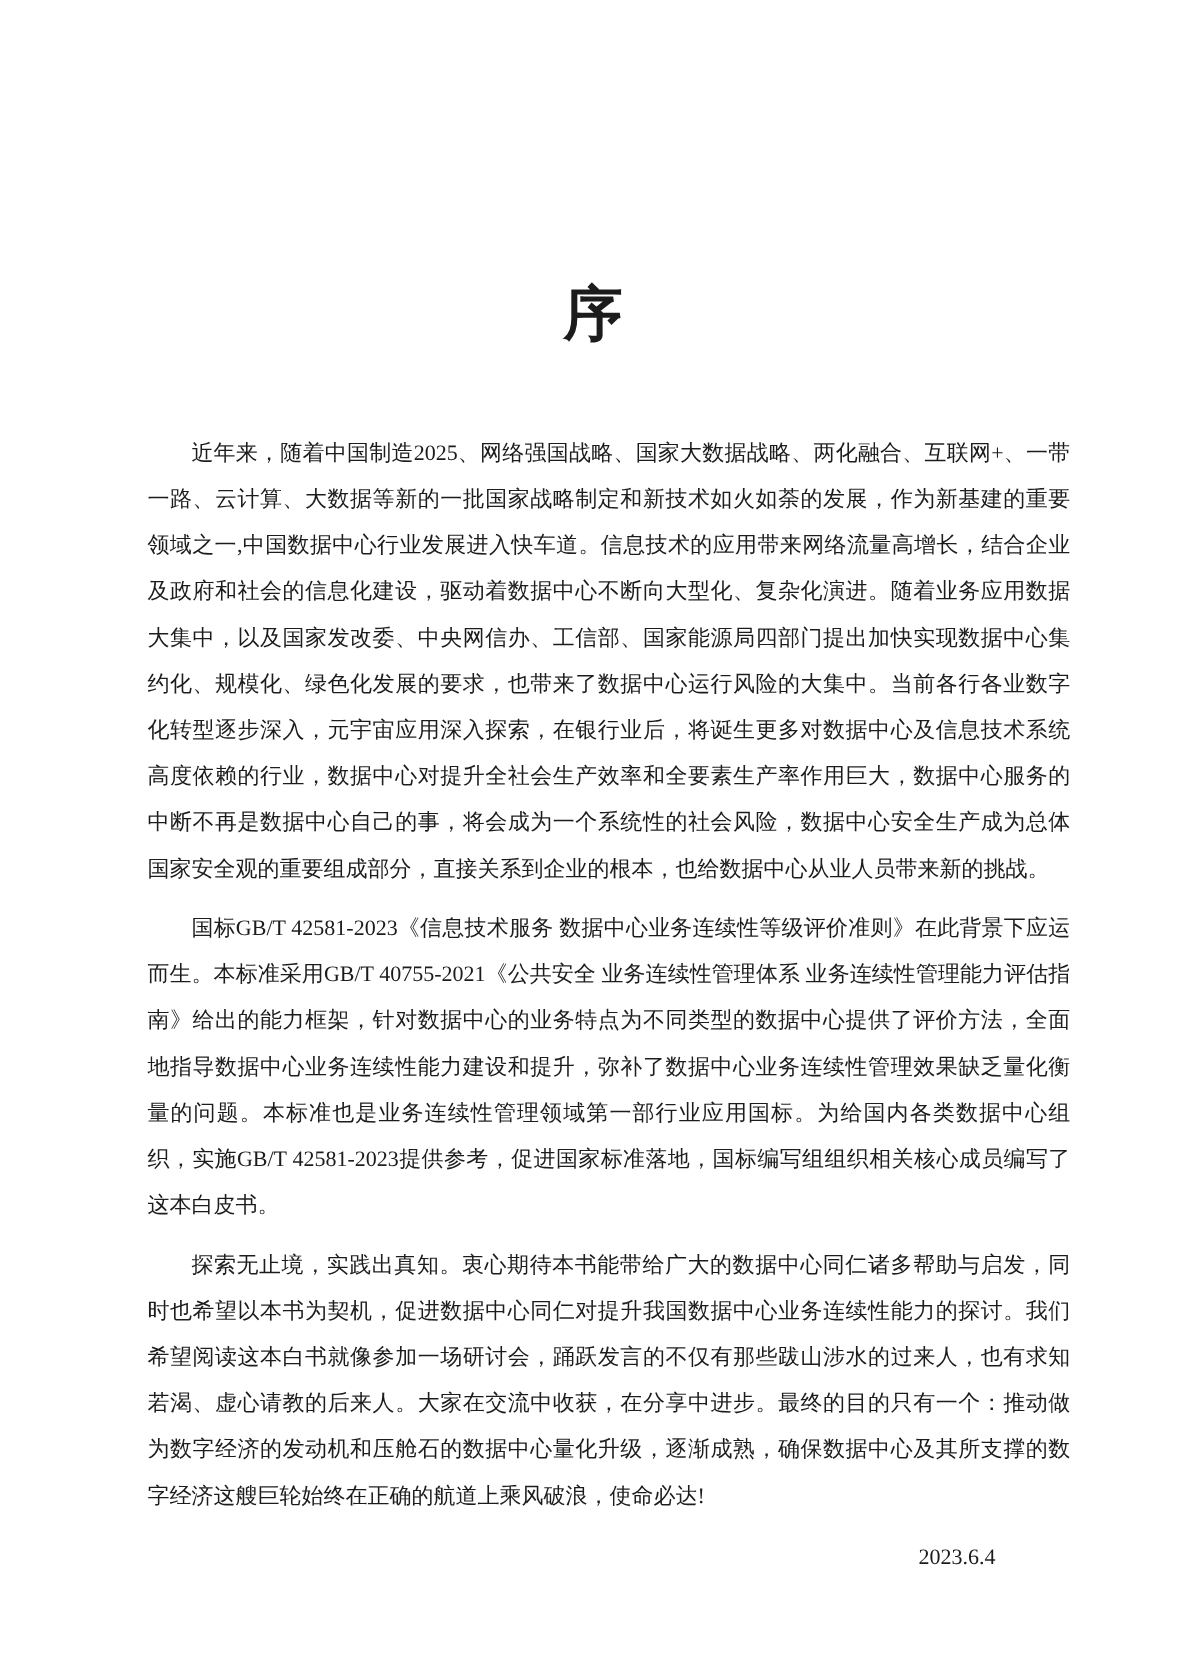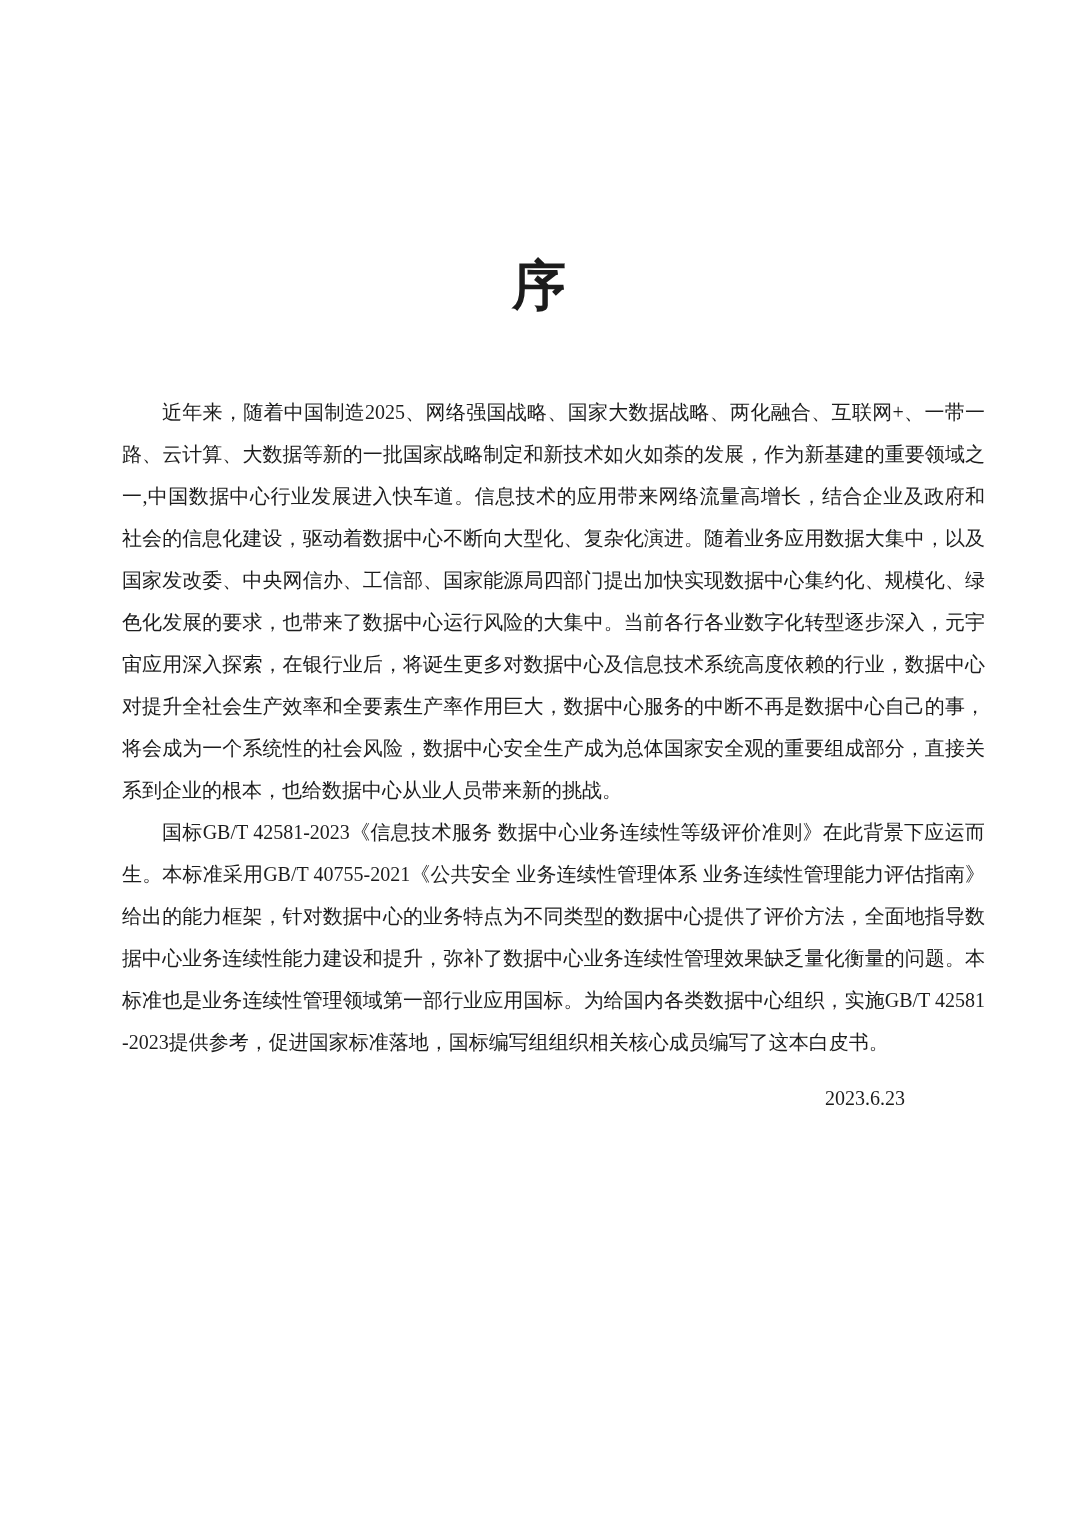--- a/index.html
+++ b/index.html
@@ -26,21 +26,21 @@
     font-weight: bold;
     letter-spacing: 2px;
   }
   .doc-body {
     margin: 72px 95px 0 122px;
     font-size: 20px;
     line-height: 42px;
     text-align: justify;
   }
   .doc-body p {
-    margin: 0;
+    margin: 12px;
     text-indent: 2em;
     word-break: break-all;
   }
   .signature {
     margin-top: 14px;
     font-size: 20px;
     line-height: 42px;
   }
   .sig-name {
     text-align: right;
@@ -54,18 +54,19 @@
 </style>
 </head>
 <body>
 
 <div class="page">
   <h1 class="doc-title">序</h1>
 
   <div class="doc-body">
     <p>近年来，随着中国制造2025、网络强国战略、国家大数据战略、两化融合、互联网+、一带一路、云计算、大数据等新的一批国家战略制定和新技术如火如荼的发展，作为新基建的重要领域之一,中国数据中心行业发展进入快车道。信息技术的应用带来网络流量高增长，结合企业及政府和社会的信息化建设，驱动着数据中心不断向大型化、复杂化演进。随着业务应用数据大集中，以及国家发改委、中央网信办、工信部、国家能源局四部门提出加快实现数据中心集约化、规模化、绿色化发展的要求，也带来了数据中心运行风险的大集中。当前各行各业数字化转型逐步深入，元宇宙应用深入探索，在银行业后，将诞生更多对数据中心及信息技术系统高度依赖的行业，数据中心对提升全社会生产效率和全要素生产率作用巨大，数据中心服务的中断不再是数据中心自己的事，将会成为一个系统性的社会风险，数据中心安全生产成为总体国家安全观的重要组成部分，直接关系到企业的根本，也给数据中心从业人员带来新的挑战。</p>
     <p>国标GB/T 42581-2023《信息技术服务 数据中心业务连续性等级评价准则》在此背景下应运而生。本标准采用GB/T 40755-2021《公共安全 业务连续性管理体系 业务连续性管理能力评估指南》给出的能力框架，针对数据中心的业务特点为不同类型的数据中心提供了评价方法，全面地指导数据中心业务连续性能力建设和提升，弥补了数据中心业务连续性管理效果缺乏量化衡量的问题。本标准也是业务连续性管理领域第一部行业应用国标。为给国内各类数据中心组织，实施GB/T 42581-2023提供参考，促进国家标准落地，国标编写组组织相关核心成员编写了这本白皮书。</p>
+    <p>探索无止境，实践出真知。衷心期待本书能带给广大的数据中心同仁诸多帮助与启发，同时也希望以本书为契机，促进数据中心同仁对提升我国数据中心业务连续性能力的探讨。我们希望阅读这本白书就像参加一场研讨会，踊跃发言的不仅有那些跋山涉水的过来人，也有求知若渴、虚心请教的后来人。大家在交流中收获，在分享中进步。最终的目的只有一个：推动做为数字经济的发动机和压舱石的数据中心量化升级，逐渐成熟，确保数据中心及其所支撑的数字经济这艘巨轮始终在正确的航道上乘风破浪，使命必达!</p>
 
     <div class="signature">
-      <div class="sig-date">2023.6.23</div>
+      <div class="sig-date">2023.6.4</div>
     </div>
   </div>
 </div>
 
 </body></html>

